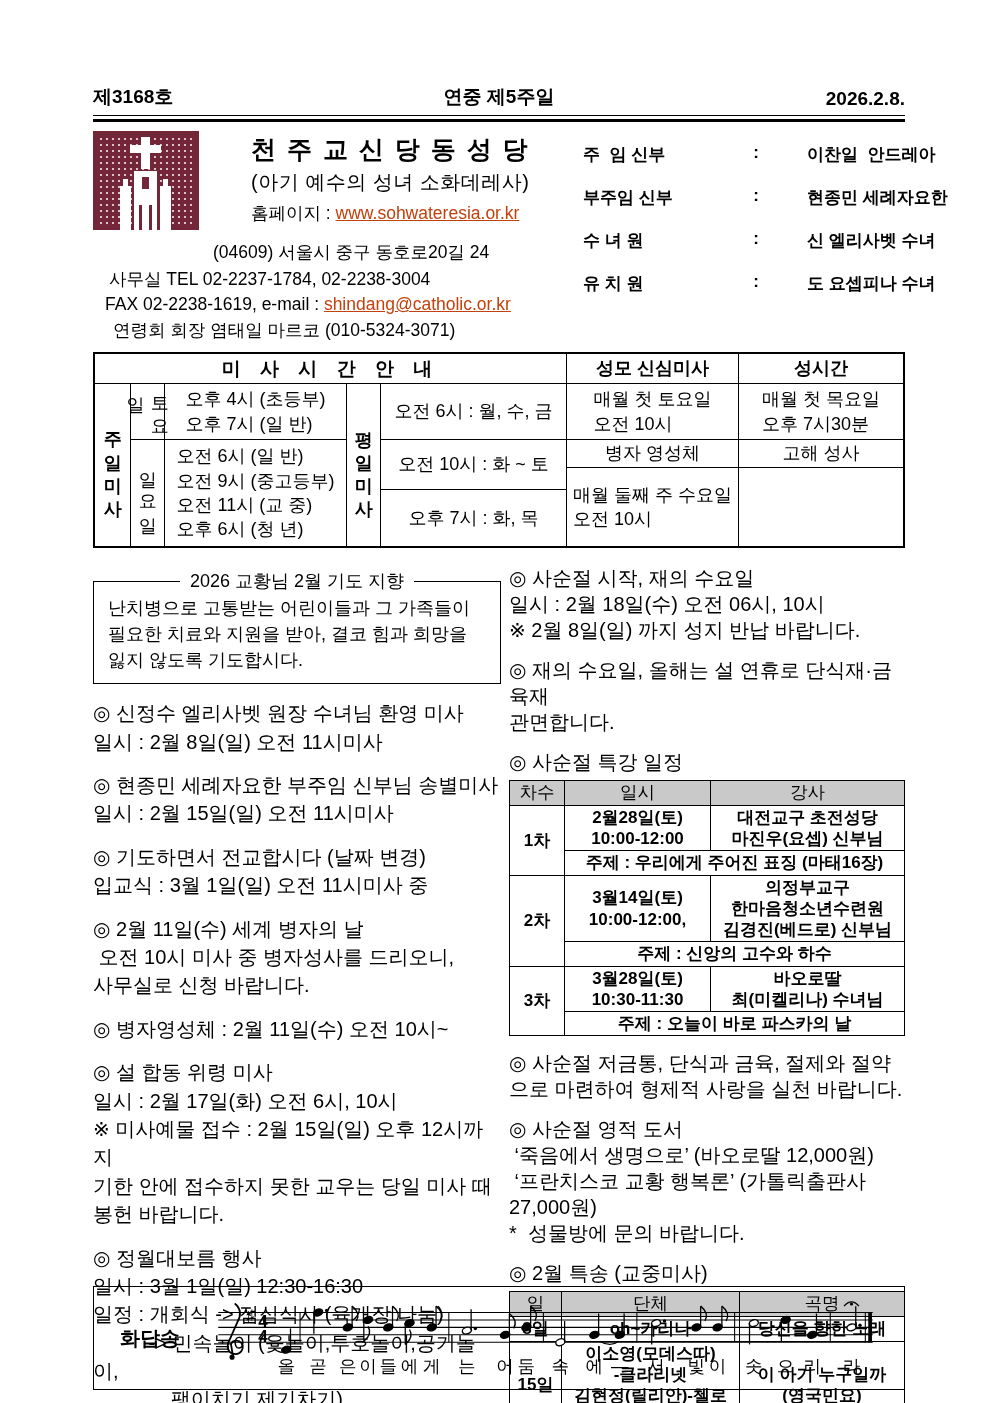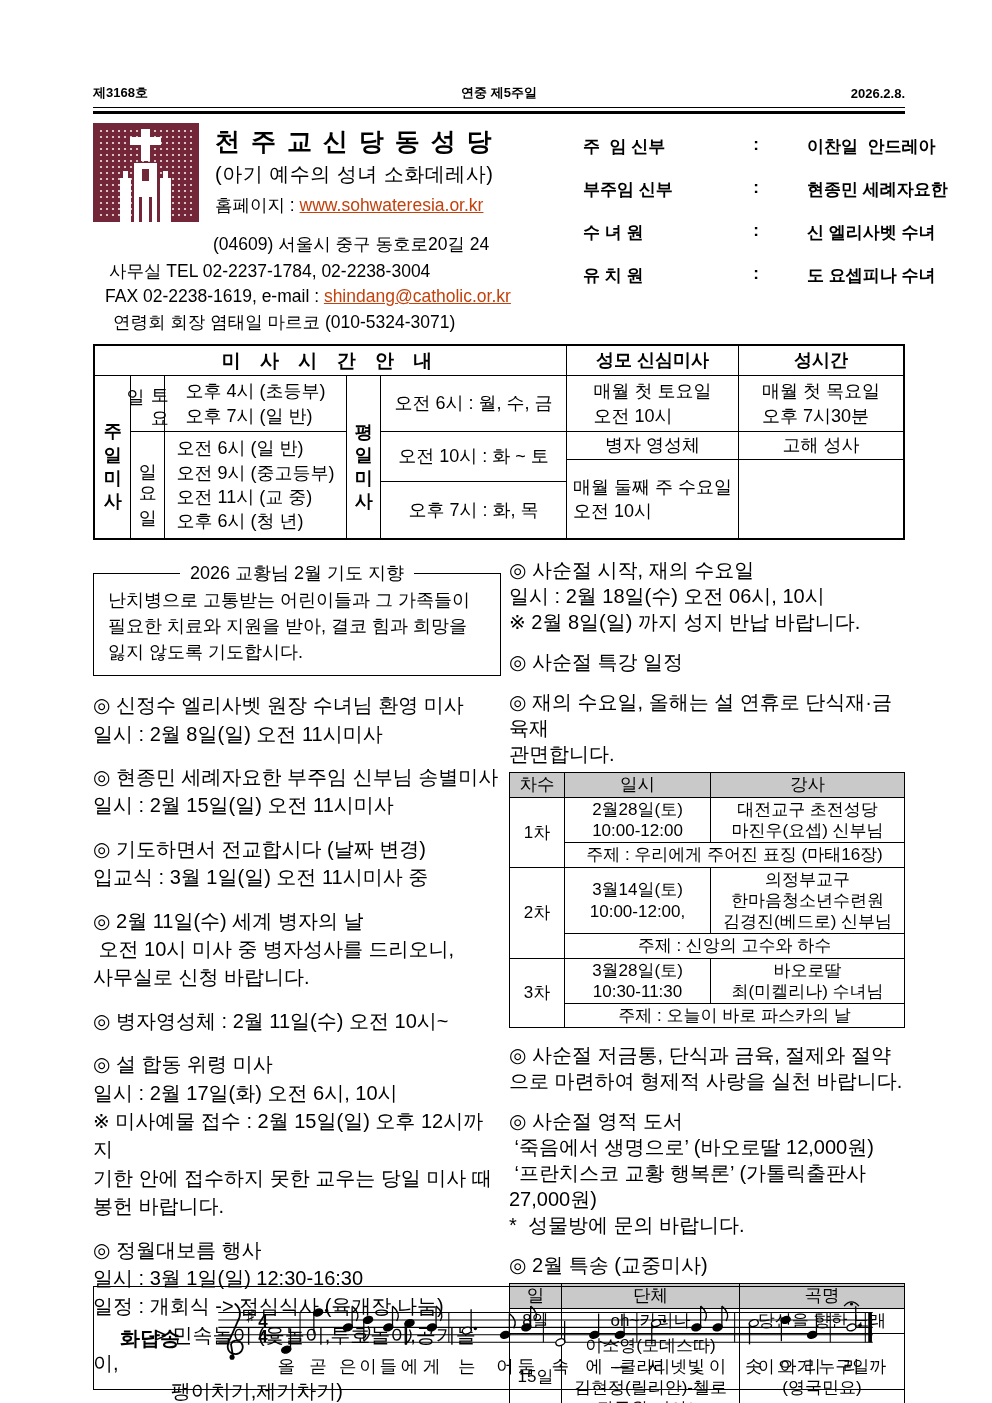--- a/index.html
+++ b/index.html
@@ -6,31 +6,31 @@
   html,body { background:#888; }
   .page {
     position:relative; width:992px; height:1403px; margin:0 auto;
     background:#ffffff; color:#000;
     font-family:"Liberation Sans","DejaVu Sans",sans-serif;
     overflow:hidden;
   }
   .inner { position:absolute; left:93px; top:84px; width:812px; }
 
   
-  .hdr { display:flex; align-items:center; font-weight:bold; font-size:13px; }
+  .hdr { display:flex; align-items:flex-end; font-weight:bold; font-size:19px; }
   .hdr .l { flex:1; text-align:left; }
   .hdr .c { flex:1.2; text-align:center; }
   .hdr .r { flex:1; text-align:right; }
   .rule-thin  { border-top:1.5px solid #000; margin-top:5px; }
   .rule-thick { height:3px; background:#000; margin-top:3px; }
 
   
   .info { display:flex; justify-content:space-between; margin-top:9px; }
   .info-left { width:468px; }
-  .logo-row { display:flex; }
+  .logo-row { display:flex;gap:36px; }
   .logo { width:106px; height:99px; flex:none; }
   .namebox { margin-left:16px; }
   .church-name { font-weight:bold; font-size:25px; letter-spacing:2px; margin-top:2px; }
   .church-sub  { font-size:20px; margin-top:3px; letter-spacing:0.5px; }
   .home-line   { font-size:17.5px; margin-top:5px; }
   a.blue { color:#c2410c; text-decoration:underline; }
   .addr1 { font-size:17.5px; margin-top:10px; margin-left:120px; }
   .addr2 { font-size:17.5px; margin-top:3px; margin-left:16px; }
   .addr3 { font-size:17.5px; margin-top:3px; margin-left:12px; }
   .addr4 { font-size:17.5px; margin-top:3px; margin-left:20px; }
@@ -79,21 +79,21 @@
   .col-r .blk { line-height:1.3; margin-top:14px; }
   .blk:first-child { margin-top:0; }
 
   fieldset.praybox { border:1.5px solid #000; padding:2px 10px 10px 10px; margin-top:4px; }
   fieldset.praybox legend { margin:0 auto; padding:0 10px; font-size:18px; text-align:center; }
   .praybody { white-space:pre-wrap; font-size:18px; line-height:1.45; padding-left:4px; }
 
   table.dtable { border-collapse:collapse; width:100%; margin-top:5px; font-size:17px; }
   table.dtable th, table.dtable td {
     border:1.5px solid #000; text-align:center; vertical-align:middle;
-    padding:1px 2px; white-space:pre-line; line-height:1.25; }
+    padding:1px 2px; white-space:pre-line; line-height:1.25;font-weight:bold; }
   table.dtable th { background:#c9c9c9; font-weight:normal; font-size:17.5px; }
   td.theme { text-align:left; padding-left:6px; }
 
   
   .musicbox { position:absolute; left:93px; top:1286px; width:812px; height:104px;
               border:1.5px solid #000; display:flex; align-items:center; }
   .music-label { font-weight:bold; font-size:20px; margin-left:26px; flex:none; }
   .musicbox svg { flex:1; height:92px; margin-right:10px; }
 </style>
 </head>
@@ -227,23 +227,23 @@
           -&gt; 민속놀이 (윷놀이,투호놀이,공기놀이,
               팽이치기,제기차기)
           -&gt; 행운권 추첨 -&gt; 시상식
           -&gt; 폐회식 -&gt; 마무리 정리</div>
       </div>
 
       <div class="col-r">
         <div class="blk">◎ 사순절 시작, 재의 수요일
 일시 : 2월 18일(수) 오전 06시, 10시
 ※ 2월 8일(일) 까지 성지 반납 바랍니다.</div>
-        <div class="blk" style="margin-bottom:2px;">◎ 사순절 특강 일정</div>
         <div class="blk">◎ 재의 수요일, 올해는 설 연휴로 단식재·금육재
 관면합니다.</div>
+        <div class="blk" style="margin-bottom:2px;">◎ 사순절 특강 일정</div>
 
         <table class="dtable">
           <colgroup>
               <col style="width:55px">
               <col style="width:146px">
               <col>
             </colgroup>
           <tbody>
               <tr>
             <th>차수</th>

